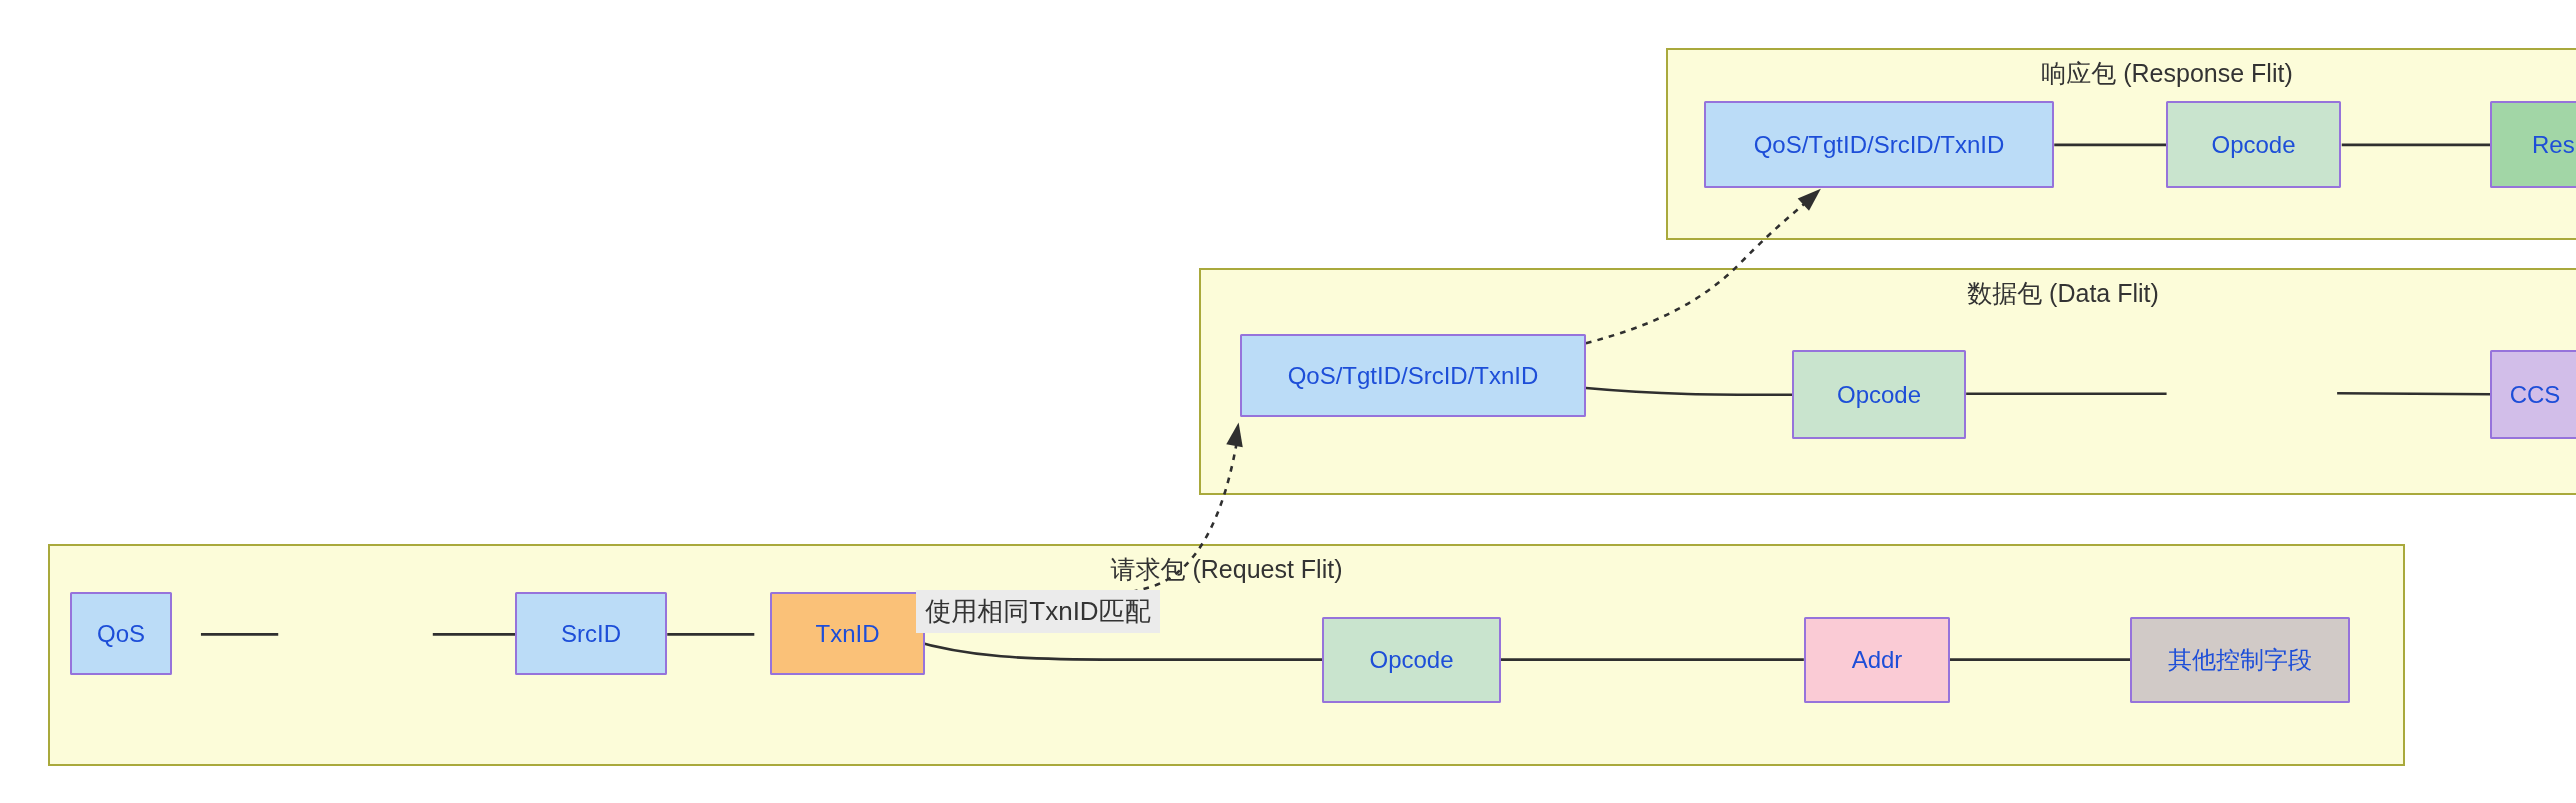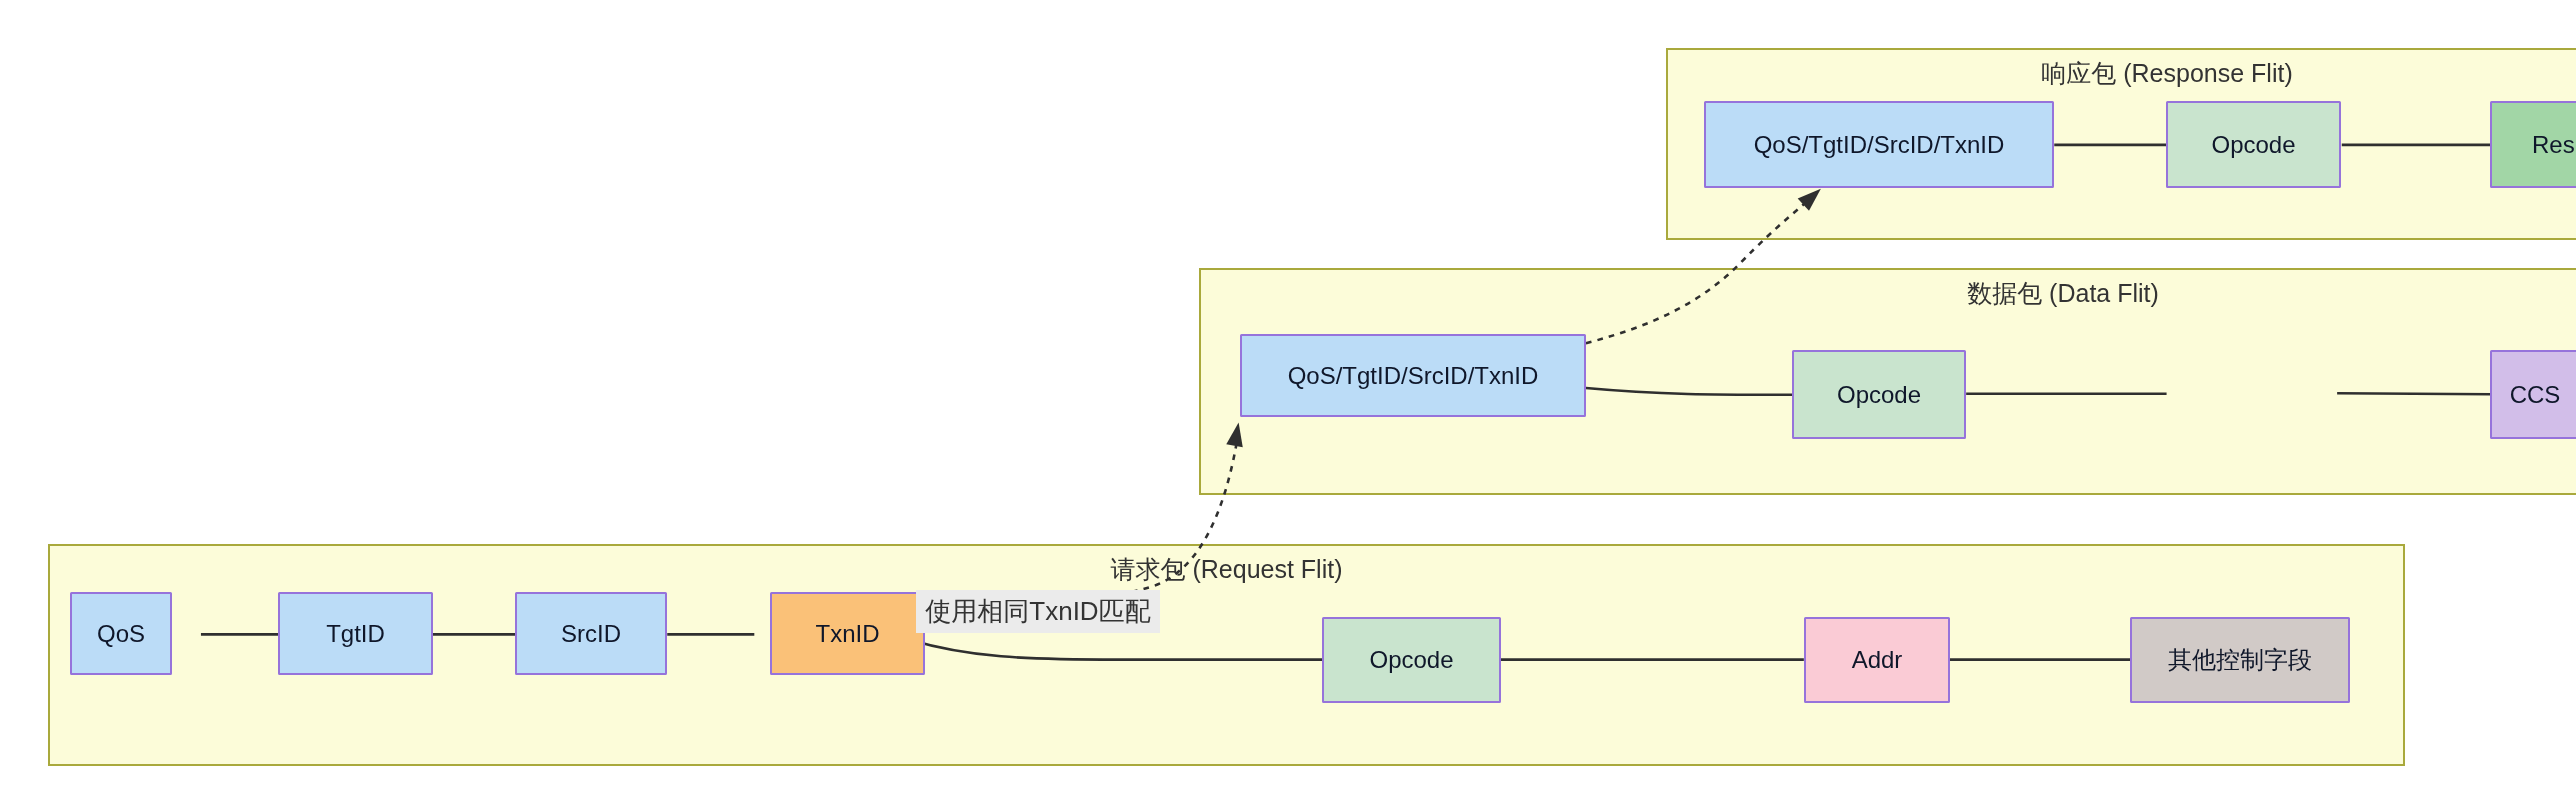--- a/index.html
+++ b/index.html
@@ -34,21 +34,21 @@
     position:absolute;
     border:2.1px solid #9673db;
     border-radius:1.5px;
     box-sizing:border-box;
     display:flex;
     flex-direction:column;
     align-items:center;
     justify-content:center;
     font-size:24px;
     line-height:1.4;
-    color:#0f172a;
+    color:#1d4ed8;
     text-align:center;
     z-index:3;
   }
   .c-blue{background:#bbdcf7;}
   .c-orange{background:#fac178;}
   .c-greenlight{background:#c9e4ce;text-align:right;}
   .c-green{background:#a2d6a6;}
   .c-yellow{background:#fbf4c5;}
   .c-purple{background:#d2bee9;}
   .c-pink{background:#facbd5;}
@@ -104,23 +104,20 @@
     </g>
     <g fill="#2f2f2f" stroke="none">
       <polygon points="2404,820 2412,868 2380,862"></polygon>
       <polygon points="3534,366 3511,409 3489,385"></polygon>
     </g>
   </svg>
 
   <div class="node c-blue" style="left:70px;top:592px;width:102px;height:83px">
     <span>QoS</span>
   </div>
-  <div class="node c-blue" style="left:278px;top:592px;width:155px;height:83px">
-    <span>TgtID</span>
-  </div>
   <div class="node c-blue" style="left:515px;top:592px;width:152px;height:83px">
     <span>SrcID</span>
   </div>
   <div class="node c-orange" style="left:770px;top:592px;width:155px;height:83px">
     <span>TxnID</span>
   </div>
   <div class="node c-greenlight" style="left:1322px;top:617px;width:179px;height:86px">
     <span>Opcode</span>
   </div>
   <div class="node c-pink" style="left:1804px;top:617px;width:146px;height:86px">

